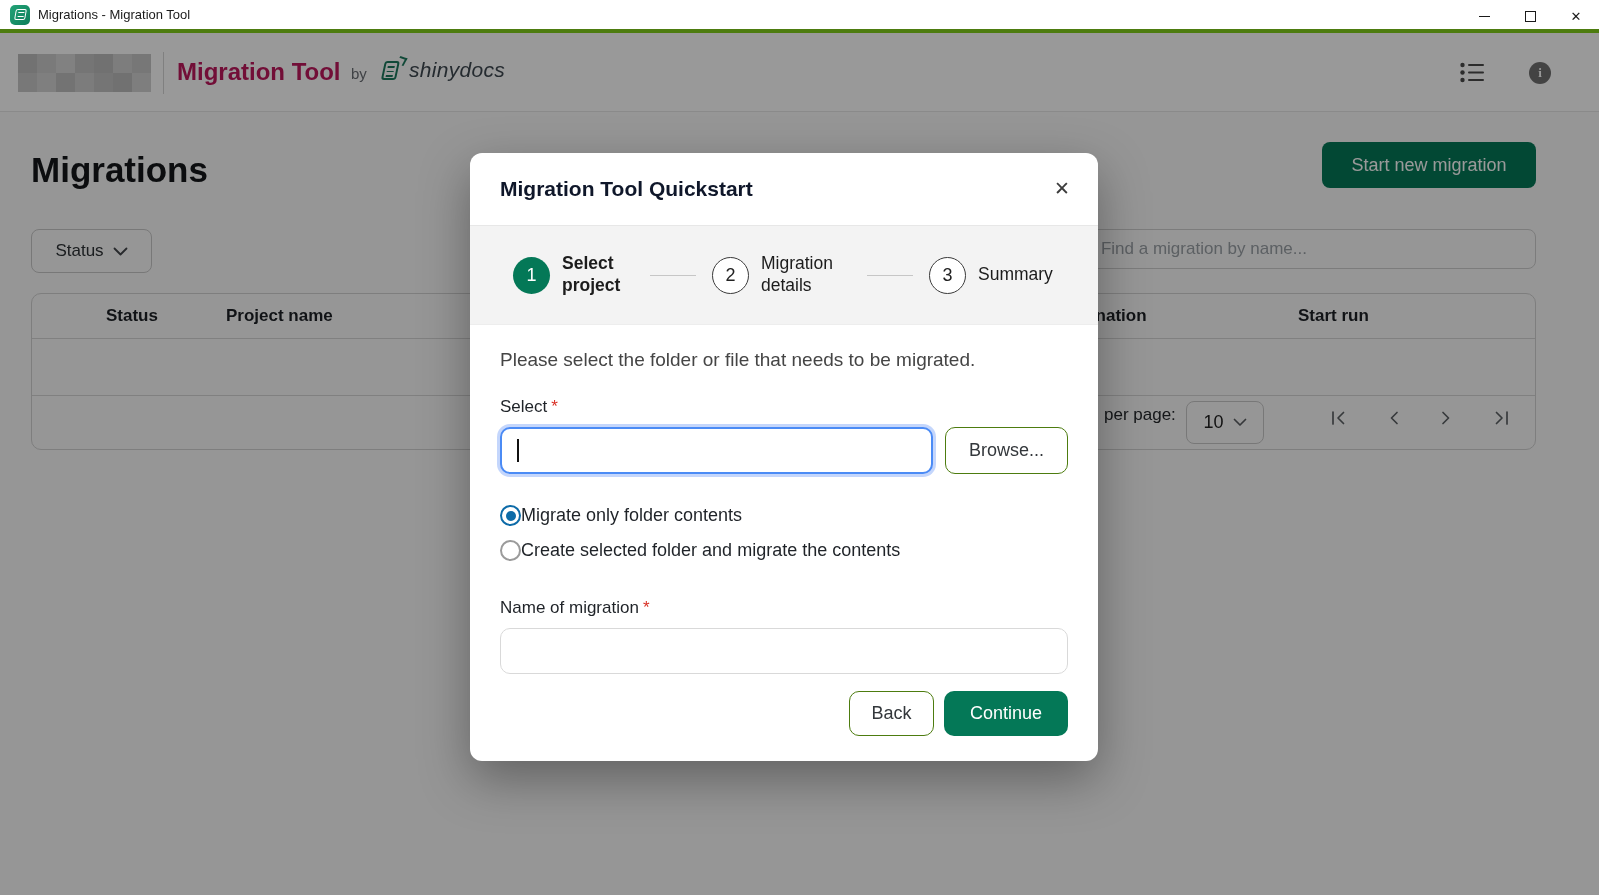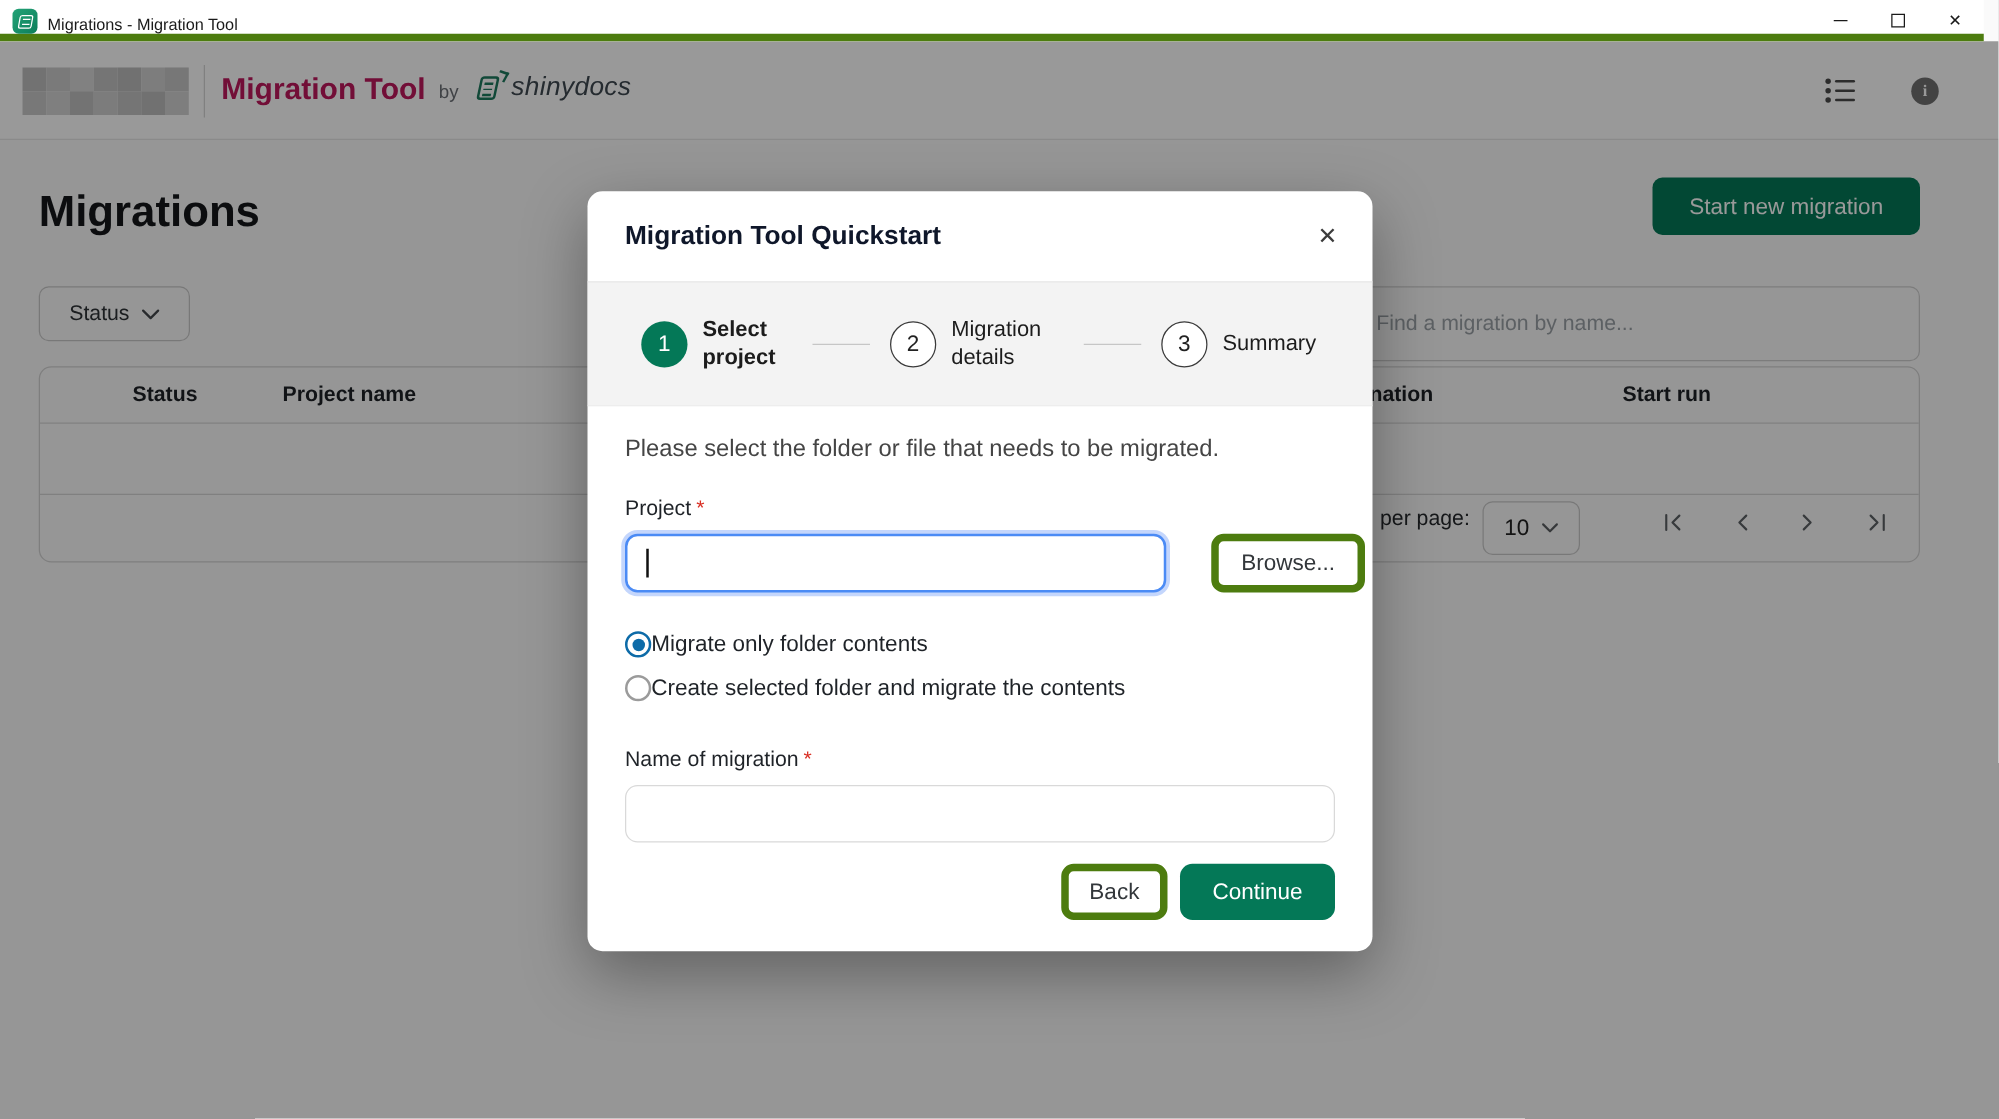--- a/index.html
+++ b/index.html
@@ -4,22 +4,22 @@
 <style>
   * { margin:0; padding:0; box-sizing:border-box; }
   html,body { background:#ddd; }
   #stage {
     position:relative; width:1599px; height:895px; overflow:hidden;
     background:#fafafa; font-family:"Liberation Sans", sans-serif;
     -webkit-font-smoothing:antialiased;
   }
   
   .titlebar {
-    position:absolute; top:0; left:0; right:12px; height:33px; background:#ffffff;
-    border-bottom:6px solid #4d7c0f; display:flex; align-items:flex-end; z-index:20;
+    position:absolute; top:0; left:0; right:0; height:33px; background:#ffffff;
+    border-bottom:4px solid #4d7c0f; display:flex; align-items:center; z-index:20;
   }
   .app-icon {
     width:20px; height:20px; margin-left:10px; border-radius:5px;
     background:linear-gradient(135deg,#23a377,#0d7e5a);
     display:flex; align-items:center; justify-content:center;
   }
   .app-icon .glyph { width:11px; height:11px; border:1.4px solid #fff; border-radius:2px;
     transform:skewX(-10deg); position:relative; }
   .app-icon .glyph::before, .app-icon .glyph::after {
     content:""; position:absolute; left:1.5px; right:1.5px; height:1.2px; background:#fff;
@@ -67,21 +67,21 @@
     font-family:"Liberation Sans",sans-serif;
   }
   .start-btn { position:absolute; left:1322px; top:109px; width:214px; height:46px; }
   .status-btn {
     position:absolute; left:31px; top:196px; width:121px; height:44px;
     border:1px solid #c9c9c9; border-radius:8px; background:transparent;
     display:flex; align-items:center; justify-content:center; gap:9px;
     font-size:17px; color:#2e3236; font-family:"Liberation Sans",sans-serif;
   }
   .search-box {
-    position:absolute; left:1060px; top:196px; width:476px; height:60px;
+    position:absolute; left:1060px; top:196px; width:476px; height:40px;
     border:1px solid #cfcfcf; border-radius:8px; display:flex; align-items:center; padding:0 14px; gap:9px;
     background:transparent;
   }
   .search-box input { border:none; outline:none; background:transparent; font-size:17px; color:#333;
     width:100%; font-family:"Liberation Sans",sans-serif; }
   .search-box input::placeholder { color:#9aa0a6; }
 
   .table-card {
     position:absolute; left:31px; top:260px; width:1505px; height:157px;
     border:1px solid #d2d2d2; border-radius:10px;
@@ -136,23 +136,22 @@
     font-size:18px; padding:0 14px; color:#222; outline:none; background:#fff;
     font-family:"Liberation Sans",sans-serif;
   }
   .text-input.focused {
     width:433px; flex:none; border:2px solid #4b8bf5; box-shadow:0 0 0 3px rgba(99,148,246,.38);
   }
   .caret-wrap { position:relative; }
   .caret { position:absolute; left:17px; top:12px; width:1.5px; height:23px; background:#111; }
   .btn-secondary {
     display:flex; align-items:center; justify-content:center;
-    background:#fff; border:6px solid #4d7c0f; border-radius:10px; font-size:18px; color:#33373b;
+    background:#fff; border:1px solid #4d7c0f; border-radius:10px; font-size:18px; color:#33373b;
     font-family:"Liberation Sans",sans-serif;
-    margin-left:24px;
   }
   .browse-btn { width:123px; height:47px; flex:none; }
   .radio-group { margin-top:24px; }
   .radio-row { display:flex; align-items:center; height:35px; }
   .radio { width:21px; height:21px; border-radius:50%; flex:none; position:relative; }
   .radio.selected { border:2.5px solid #0d6ba8; }
   .radio.selected::after { content:""; position:absolute; left:50%; top:50%; width:10px; height:10px;
     transform:translate(-50%,-50%); border-radius:50%; background:#0d6ba8; }
   .radio.unselected { border:2px solid #9b9b9b; }
   .radio-label { font-size:18px; color:#1f2328; }
@@ -309,21 +308,21 @@
       <div class="step">
         <div class="step-circle idle">3</div>
         <div class="step-label">Summary</div>
       </div>
     </div>
 
     <div class="modal-body">
       <div class="modal-desc">Please select the folder or file that needs to be migrated.</div>
 
       <div class="field-label">
-        <span>Project</span><span class="req">*</span>
+        <span>Select</span><span class="req">*</span>
       </div>
       <div class="input-row">
         <span class="caret-wrap">
           <input type="text" class="text-input focused" value="" style="">
           <span class="caret"></span>
         </span>
         <button class="btn-secondary browse-btn">Browse...</button>
       </div>
 
       <div class="radio-group">

